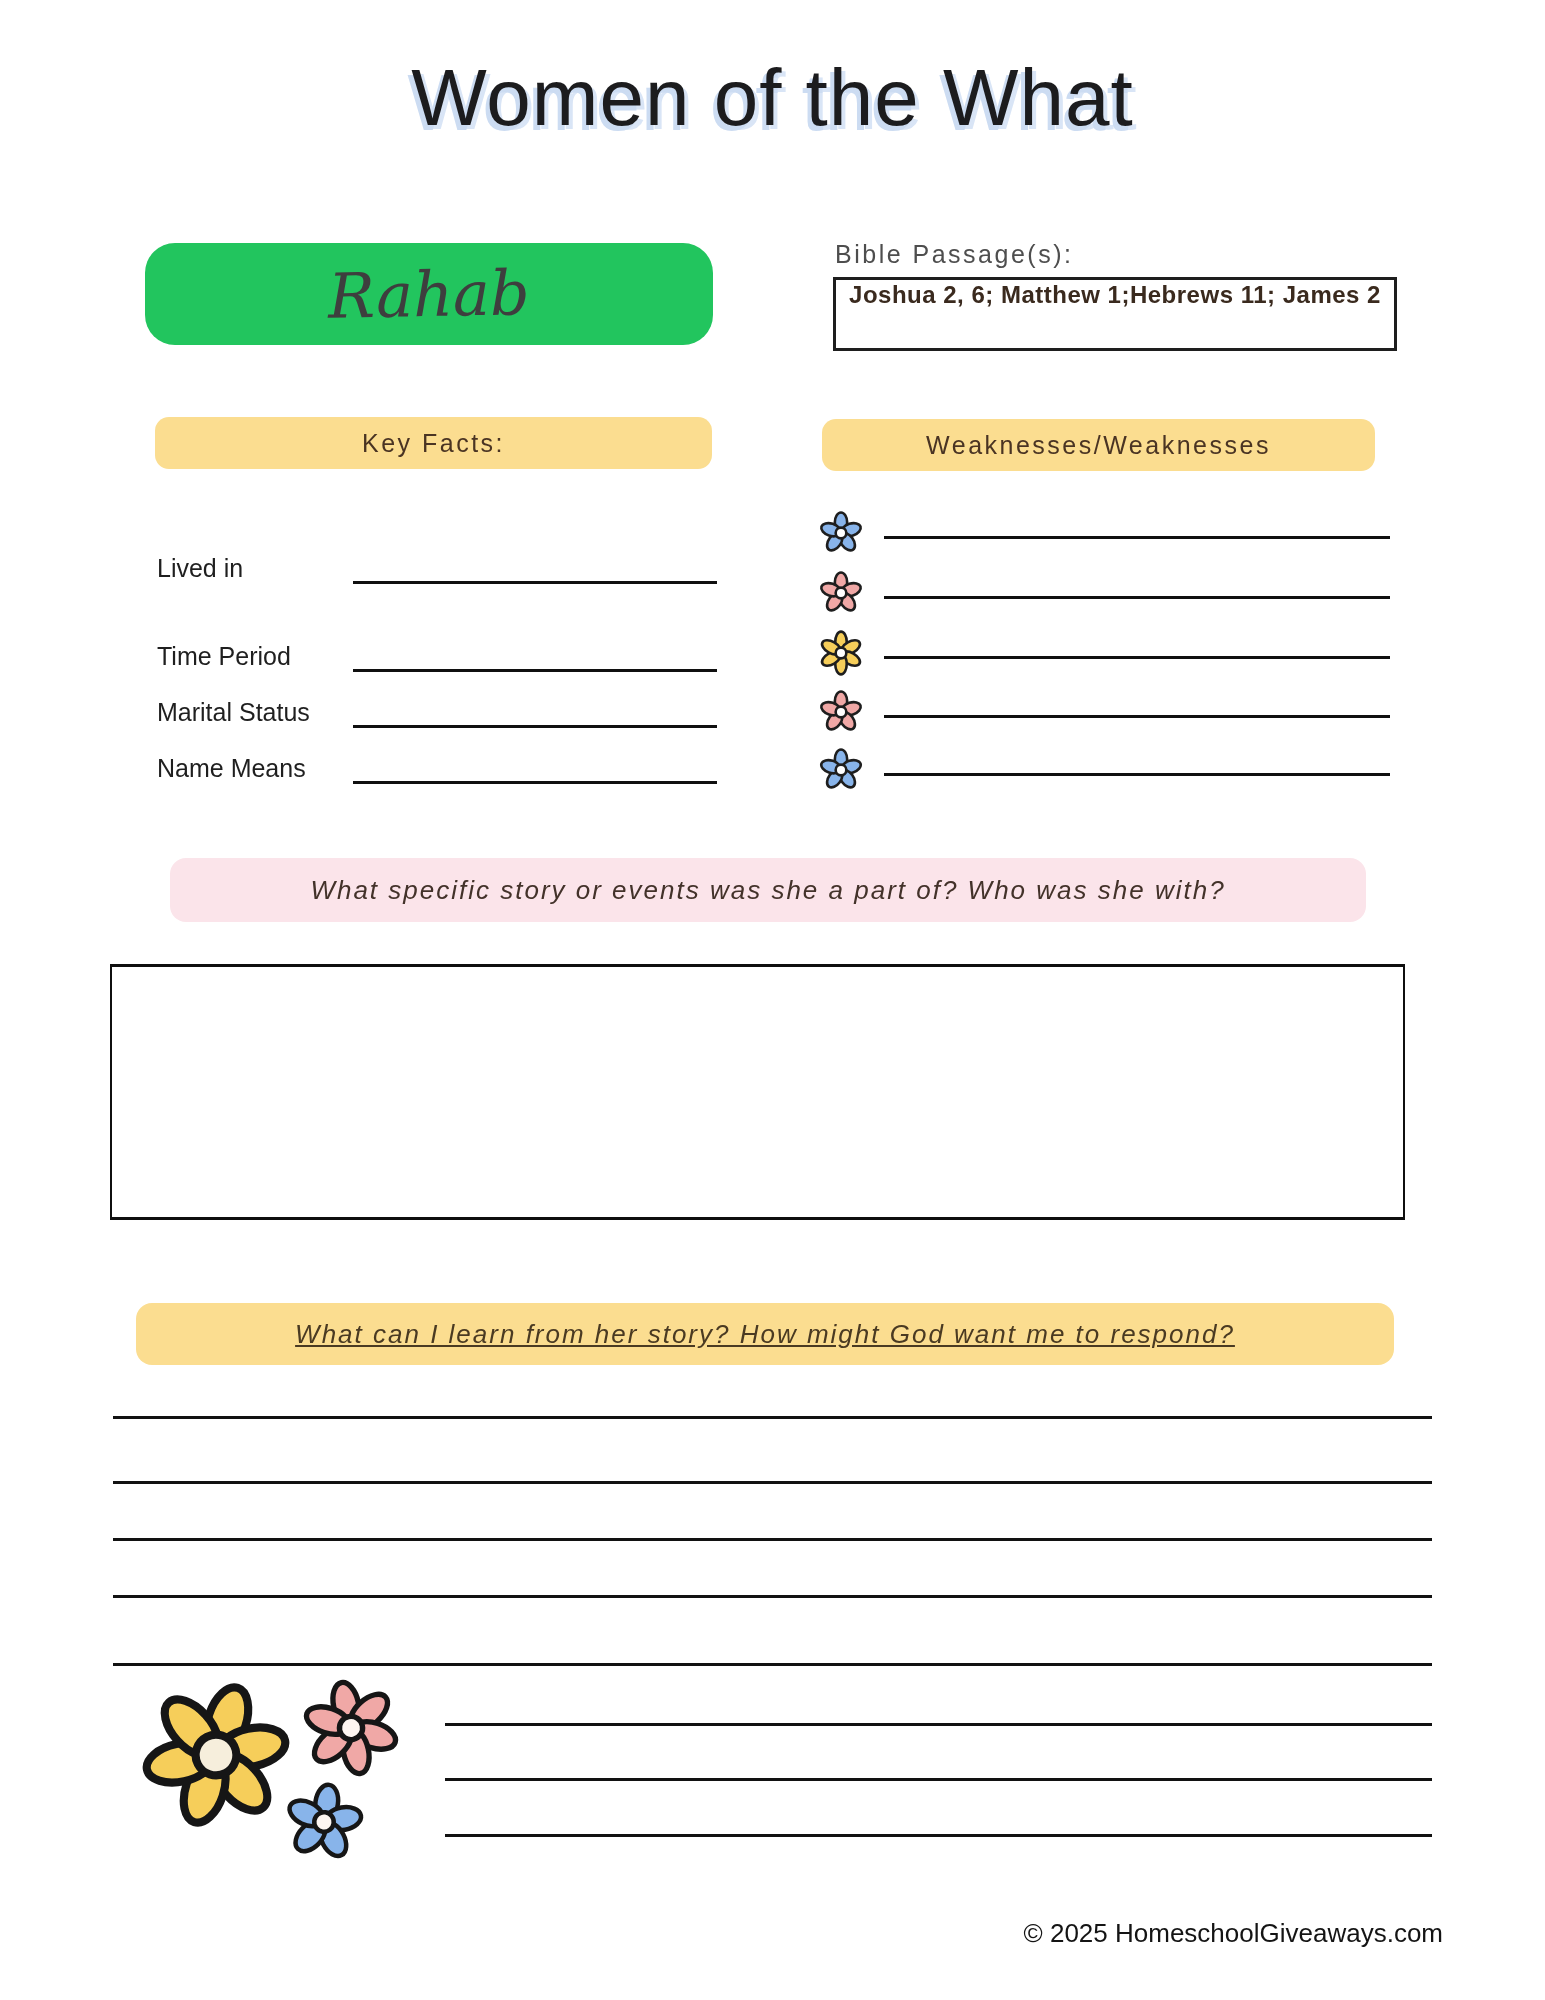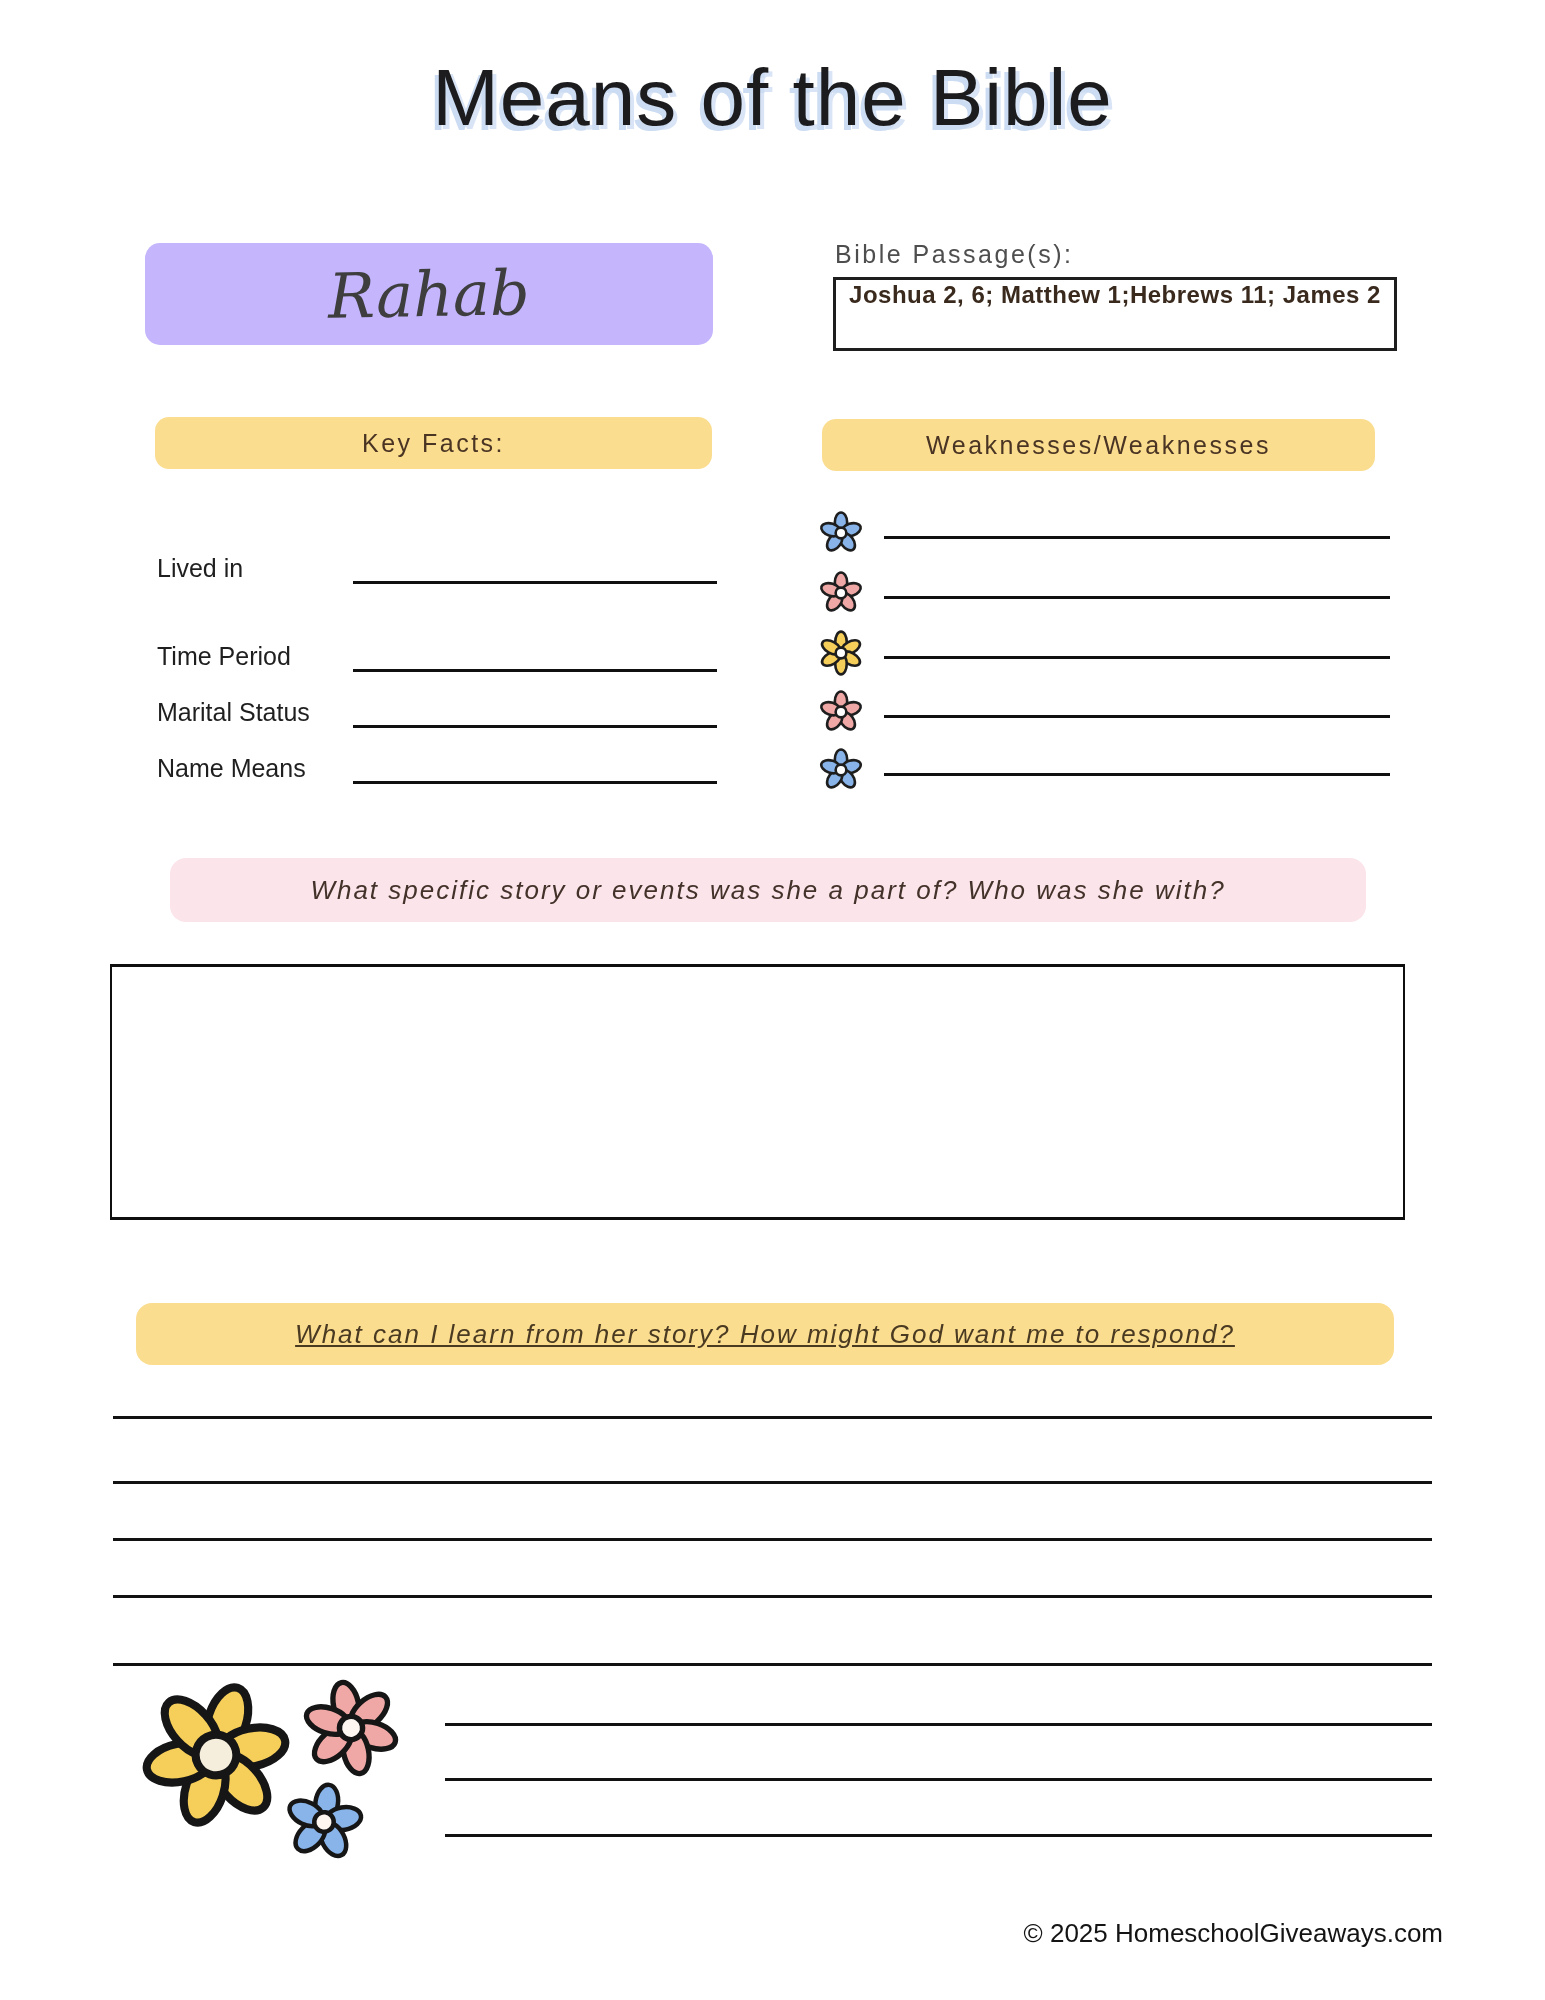--- a/index.html
+++ b/index.html
@@ -13,21 +13,21 @@
   .title {
     position:absolute; top:52px; left:0; width:100%;
     text-align:center; font-size:80px; font-weight:normal;
     letter-spacing:1px; color:#1c1c1e;
     text-shadow:-4px 5px 0 #ccdcf2, 4px 4px 0 #d9e5f6;
   }
 
   
   .name-box {
     position:absolute; left:145px; top:243px; width:568px; height:102px;
-    background:#c4b5fd; border-radius:15px;
+    background:#22c55e; border-radius:30px;
     display:flex; align-items:center; justify-content:center;
   }
   .name-text {
     font-family:"DejaVu Serif", serif; font-style:italic;
     font-size:62px; color:#3e3e3e; transform:rotate(-1deg);
   }
 
   
   .bp-label {
     position:absolute; left:835px; top:240px;
@@ -125,21 +125,21 @@
       <ellipse cx="0" cy="-13.5" rx="7" ry="12.5" transform="rotate(120)"></ellipse>
       <ellipse cx="0" cy="-13.5" rx="7" ry="12.5" transform="rotate(180)"></ellipse>
       <ellipse cx="0" cy="-13.5" rx="7" ry="12.5" transform="rotate(240)"></ellipse>
       <ellipse cx="0" cy="-13.5" rx="7" ry="12.5" transform="rotate(300)"></ellipse>
     </g>
   </defs>
 </svg>
 
 <div class="page">
 
-  <div class="title">Means of the Bible</div>
+  <div class="title">Women of the What</div>
 
   <div class="name-box">
     <span class="name-text">Rahab</span>
   </div>
 
   <div class="bp-label">Bible Passage(s):</div>
   <div class="bp-box">
     <div class="bp-line">Joshua 2, 6; Matthew 1;</div>
     <div class="bp-line">Hebrews 11; James 2</div>
   </div>

